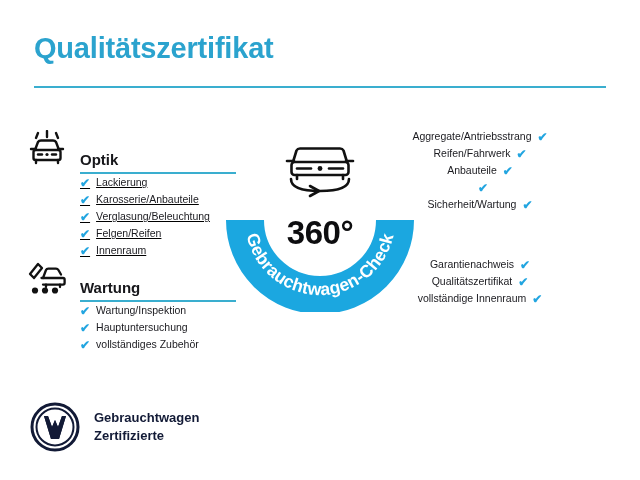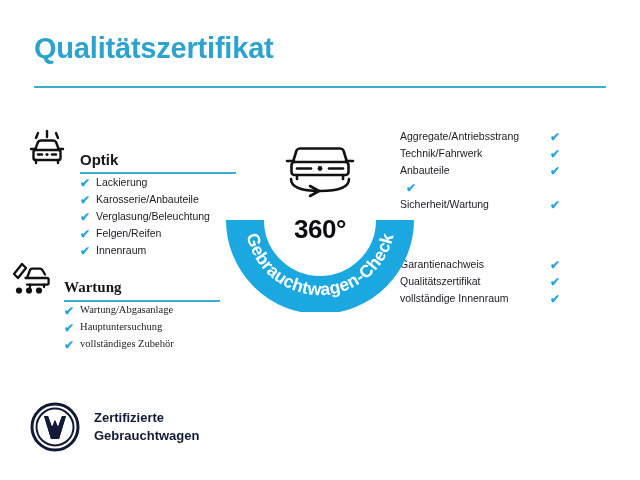--- a/index.html
+++ b/index.html
@@ -36,22 +36,22 @@
     top: 86px;
     width: 572px;
     height: 2px;
     background: #3aaecf;
   }
 
   
   .section {
     position: absolute;
   }
-  .sec-optik    { left: 24px;  top: 128px; width: 212px; }
-  .sec-wartung  { left: 8px;  top: 256px; width: 212px; font-family: Liberation Serif, serif; }
+  .sec-optik    { left: 24px;  top: 128px; width: 212px; text-decoration: underline; }
+  .sec-wartung  { left: 24px;  top: 256px; width: 212px; }
   .sec-technik  { left: 400px; top: 128px; width: 216px; }
   .sec-garantie { left: 400px; top: 256px; width: 216px; }
 
   .sec-head {
     position: relative;
     height: 46px;
   }
   .sec-icon {
     position: absolute;
     top: 0;
@@ -96,21 +96,21 @@
     align-items: center;
     font-size: 10.5px;
     color: #1a1a1f;
     line-height: 1;
     height: 17px;
     white-space: nowrap;
   }
   .left ul.checklist  { margin-left: 56px; }
   .left ul.checklist li  { justify-content: flex-start; }
   .right ul.checklist { margin-right: 56px; }
-  .right ul.checklist li { justify-content: space-between; }
+  .right ul.checklist li { justify-content: center; }
 
   .tick {
     color: #22a5e0;
     font-size: 12px;
     font-weight: bold;
     line-height: 1;
   }
   .left .tick  { margin-right: 6px; }
   .right .tick { margin-left: 6px; }
 
@@ -122,21 +122,21 @@
     width: 188px;
     height: 196px;
   }
   .badge svg { display: block; }
   .badge-degrees {
     position: absolute;
     left: 0;
     right: 0;
     top: 98px;
     text-align: center;
-    font-size: 26px;
+    font-size: 33px;
     font-weight: bold;
     color: #0d0d0f;
     letter-spacing: -0.5px;
   }
 
   
   .footer {
     position: absolute;
     left: 30px;
     top: 402px;
@@ -225,41 +225,41 @@
           <circle cx="19" cy="32.5" r="3.1" fill="#111111"></circle>
           <circle cx="29" cy="32.5" r="3.1" fill="#111111"></circle>
         </svg>
       </div>
       <div class="sec-title">Wartung</div>
       <div class="sec-rule"></div>
     </div>
     <ul class="checklist">
       <li>
           <span class="tick">✔</span>
-          <span>Wartung/Abgasanlage</span>
+          <span>Wartung/Inspektion</span>
         </li>
       <li>
           <span class="tick">✔</span>
           <span>Hauptuntersuchung</span>
         </li>
       <li>
           <span class="tick">✔</span>
           <span>vollständiges Zubehör</span>
         </li>
     </ul>
   </div>
 
   <div class="section right sec-technik">
     <ul class="checklist">
       <li>
           <span>Aggregate/Antriebsstrang</span>
           <span class="tick">✔</span>
         </li>
       <li>
-          <span>Technik/Fahrwerk</span>
+          <span>Reifen/Fahrwerk</span>
           <span class="tick">✔</span>
         </li>
       <li>
           <span>Anbauteile</span>
           <span class="tick">✔</span>
         </li>
       <li>
           <span class="tick">✔</span>
         </li>
       <li>
@@ -319,18 +319,18 @@
 
   <div class="footer">
     <svg class="vw-logo" viewBox="0 0 100 100">
       <circle cx="50" cy="50" r="46" fill="none" stroke="#121a36" stroke-width="6"></circle>
       <circle cx="50" cy="50" r="37" fill="none" stroke="#121a36" stroke-width="4"></circle>
       <path d="M28 28 L36 28 L44 50 L50 36 L56 50 L64 28 L72 28 L58 74 L50 74 L50 60 L50 74 L42 74 Z" fill="#121a36"></path>
       <path d="M50 36 L44 50 L36 28 L28 28 L42 74 L50 74 Z" fill="#121a36"></path>
       <path d="M50 36 L56 50 L64 28 L72 28 L58 74 L50 74 Z" fill="#121a36"></path>
     </svg>
     <div class="footer-text">
+      <div>Gebrauchtwagen</div>
       <div>Zertifizierte</div>
-      <div>Gebrauchtwagen</div>
     </div>
   </div>
 
 </div>
 
 </body></html>

